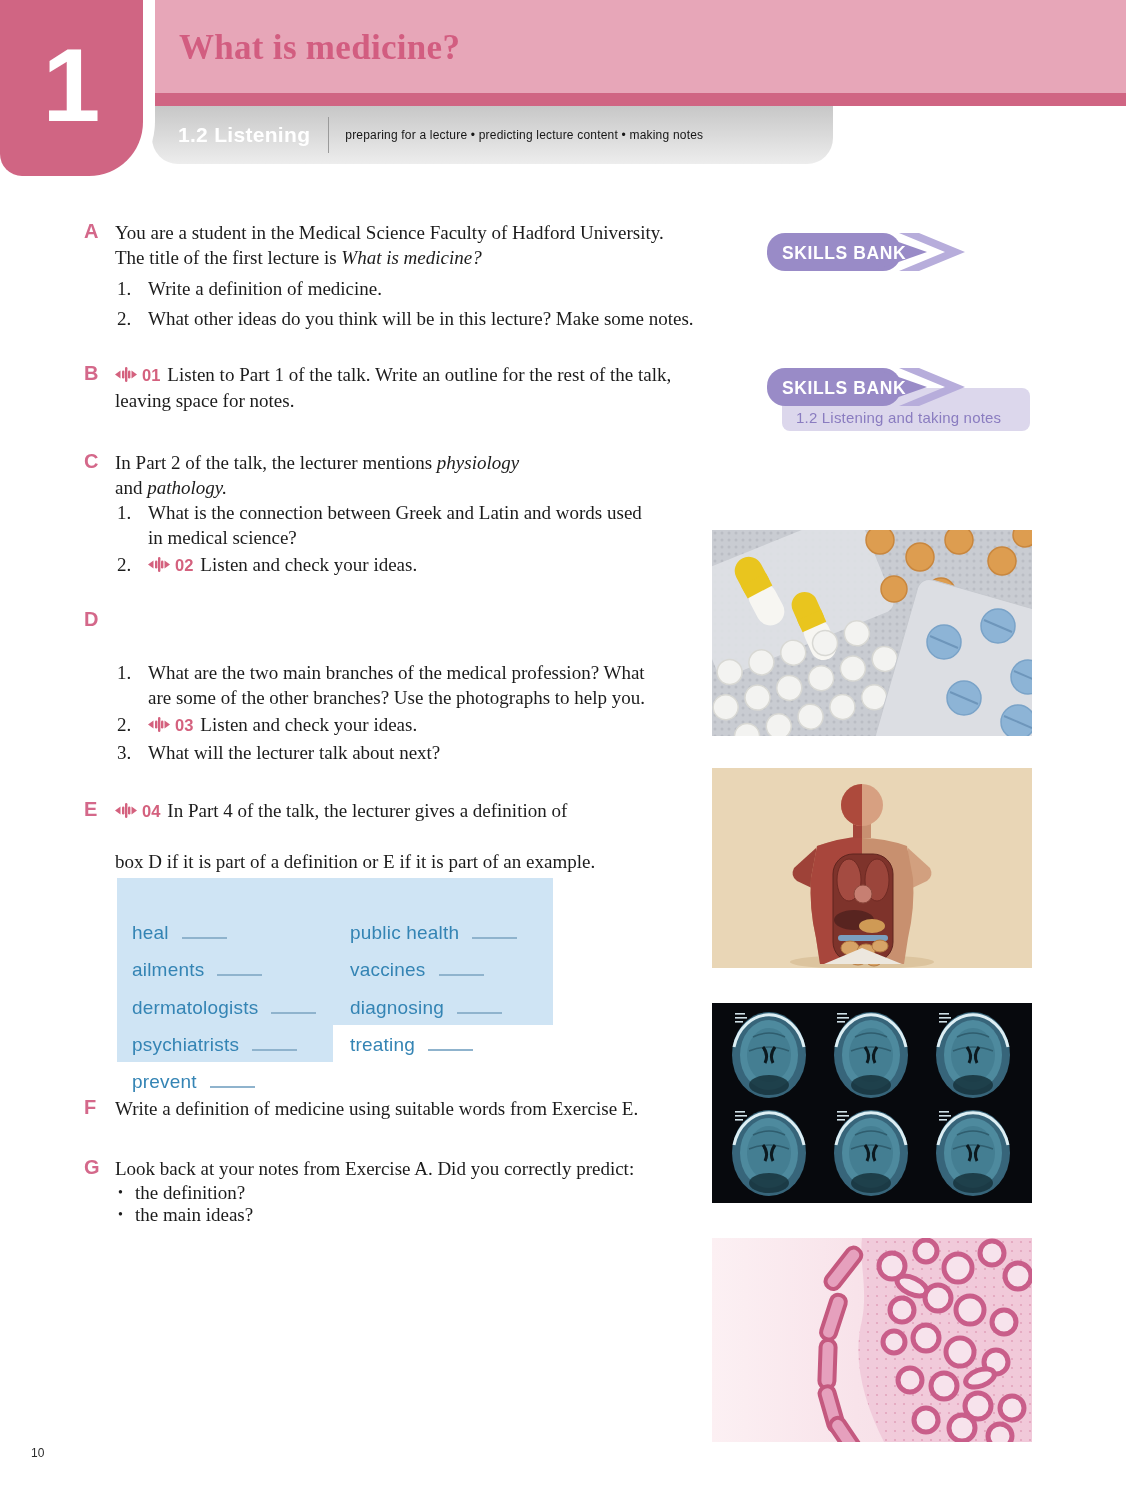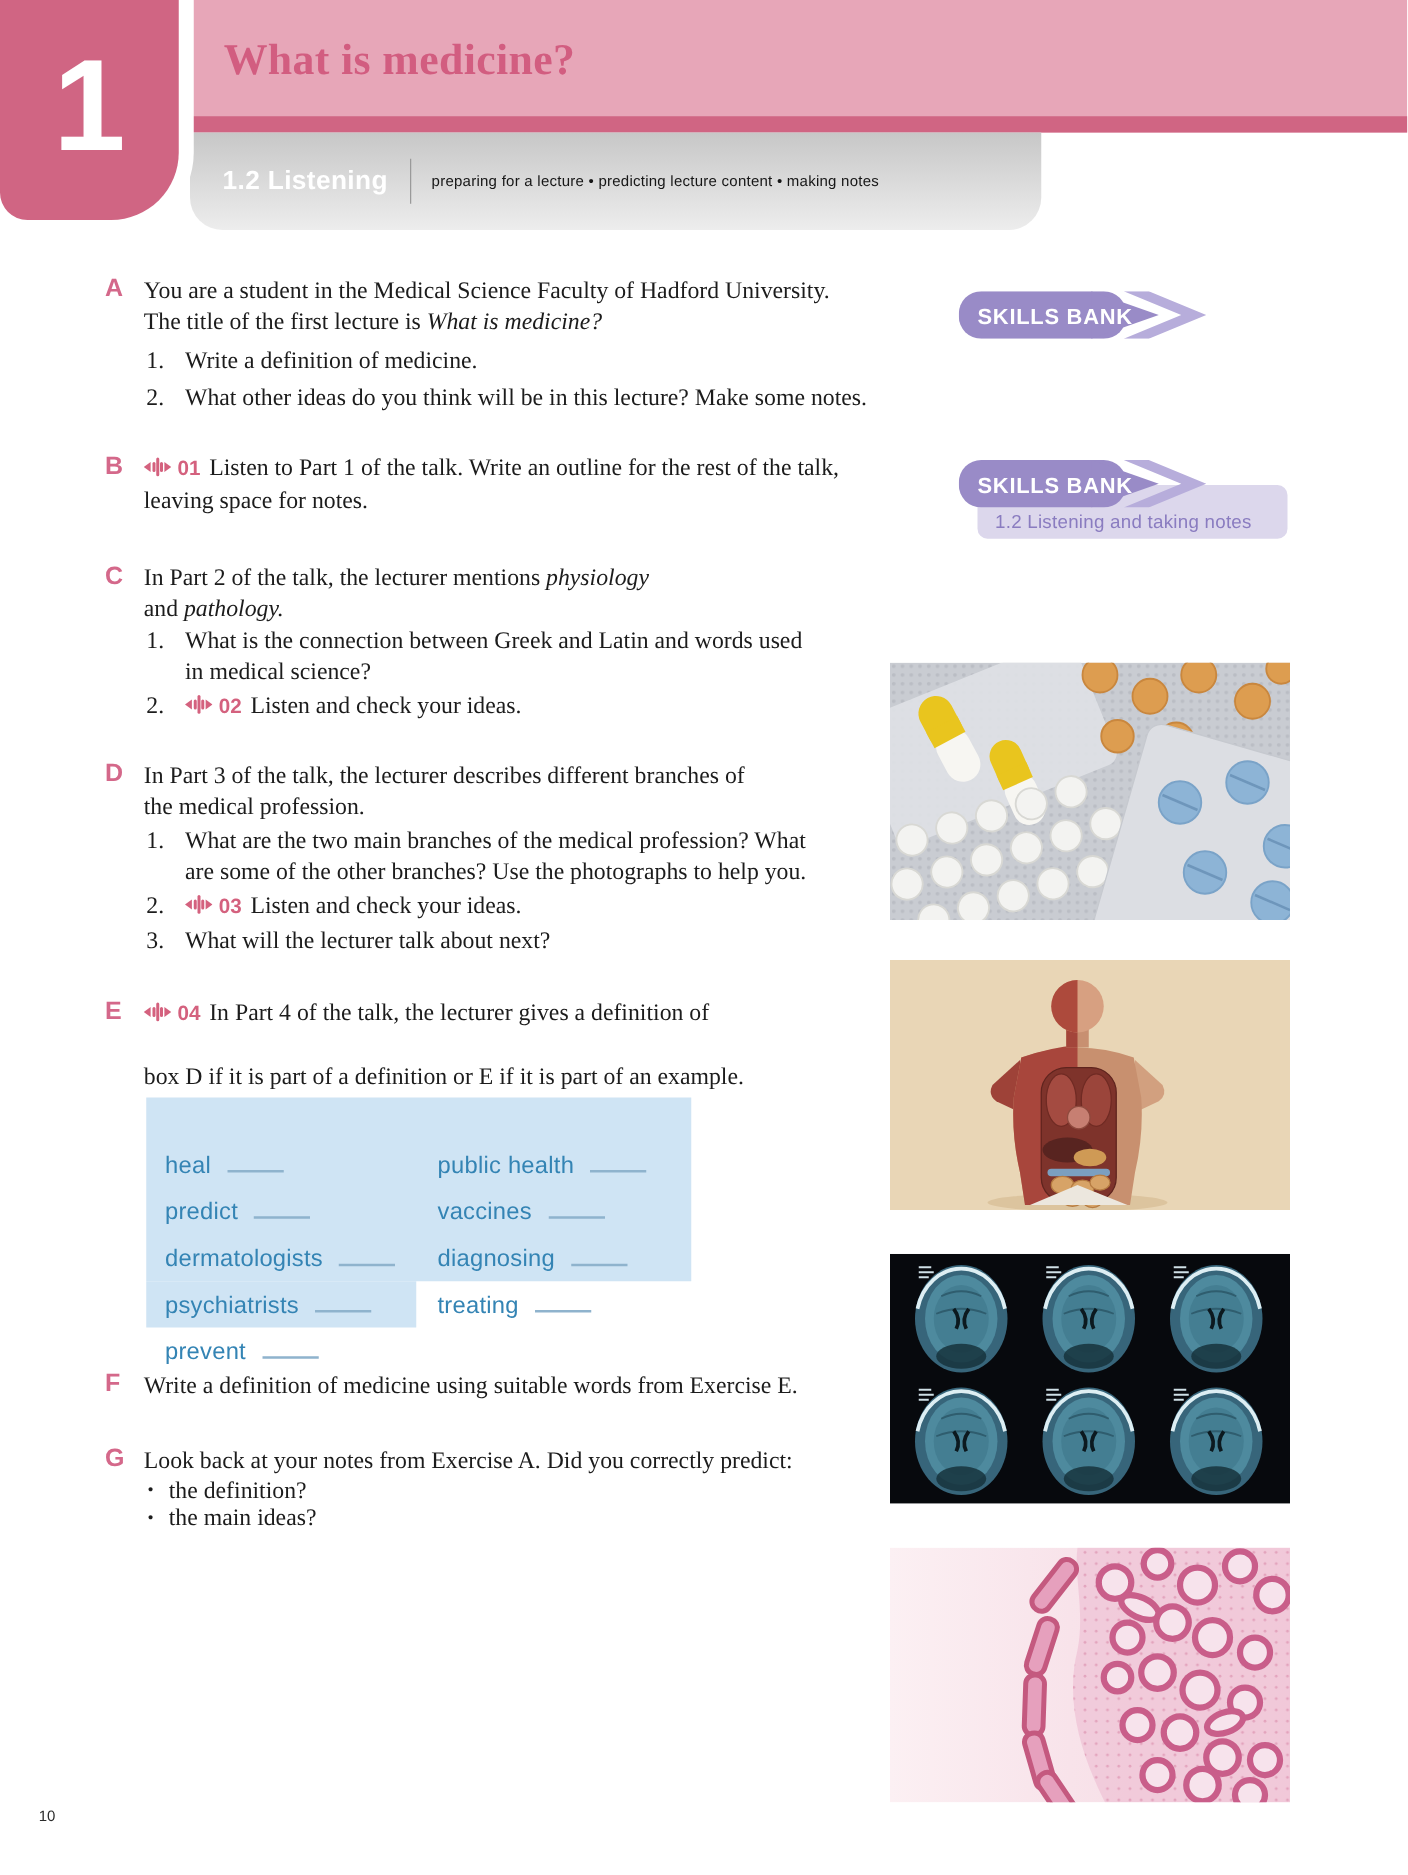--- a/index.html
+++ b/index.html
@@ -4,21 +4,21 @@
 <style>
   html,body{margin:0;padding:0;background:#fff;}
   .page{position:relative;width:1126px;height:1500px;background:#fff;overflow:hidden;
         font-family:"Liberation Serif",serif;color:#1c1c1c;}
 
   
   .band-pink{position:absolute;left:152px;top:0;width:974px;height:93px;
              background:#e7a6b8;border-bottom:13px solid #d06583;}
   .unit-title{position:absolute;left:179px;top:28px;font-size:35px;font-weight:bold;
               color:#d25d80;letter-spacing:.3px;}
-  .band-gray{position:absolute;left:152px;top:106px;width:681px;height:78px;
+  .band-gray{position:absolute;left:152px;top:106px;width:681px;height:58px;
              background:linear-gradient(180deg,#c7c7c7,#ededed);
              border-radius:0 0 26px 26px;display:flex;align-items:center;
              padding-left:26px;box-sizing:border-box;
              font-family:"Liberation Sans",sans-serif;}
   .section-code{color:#fff;font-weight:bold;font-size:21px;letter-spacing:.3px;}
   .band-divider{width:1px;height:36px;background:#9a9a9a;margin:0 16px 0 18px;}
   .section-skills{font-size:12px;color:#161616;letter-spacing:.2px;}
   .unit-badge{position:absolute;left:0;top:0;width:143px;height:176px;background:#d06583;
               border-radius:0 0 54px 22px;box-shadow:0 0 0 12px #fff;
               display:flex;align-items:center;justify-content:center;
@@ -144,24 +144,20 @@
           <polygon points="0,8.5 5.5,4.5 5.5,12.5"></polygon>
           <rect x="7" y="4.5" width="2.4" height="8" rx="1.2"></rect>
           <rect x="10" y="1" width="2.4" height="15" rx="1.2"></rect>
           <rect x="13" y="4.5" width="2.4" height="8" rx="1.2"></rect>
           <polygon points="22,8.5 16.5,4.5 16.5,12.5"></polygon>
         </g>
     </svg><span class="track">02</span><span>Listen and check your ideas.</span>
   </div>
 
   <div class="letter" style="top:608px">D</div>
-  <div class="ex bold" style="top:608px">
-    <span>In Part 3 of the talk, the lecturer describes different branches of</span><br>
-    <span>the medical profession.</span>
-  </div>
   <div class="item" style="top:660px">
     <span class="num">1.</span>
     <span>What are the two main branches of the medical profession? What</span><br>
     <span>are some of the other branches? Use the photographs to help you.</span>
   </div>
   <div class="item" style="top:712px">
     <span class="num">2.</span>
     <svg class="audio" width="22" height="17" viewBox="0 0 22 17">
       <g fill="#d4617e">
           <polygon points="0,8.5 5.5,4.5 5.5,12.5"></polygon>
@@ -188,21 +184,21 @@
           <polygon points="22,8.5 16.5,4.5 16.5,12.5"></polygon>
         </g>
     </svg><span class="track">04</span><span class="bold">In Part 4 of the talk, the lecturer gives a definition of</span><br>
     <br>
     <span class="bold">box D if it is part of a definition or E if it is part of an example.</span>
   </div>
 
   <div class="wb-main"></div>
   <div class="wb-ext"></div>
   <div class="wb-word" style="left:132px;top:884px"><span>heal</span><span class="blank"></span></div>
-  <div class="wb-word" style="left:132px;top:921px"><span>predict</span><span class="blank"></span></div>
+  <div class="wb-word" style="left:132px;top:921px"><span>ailments</span><span class="blank"></span></div>
   <div class="wb-word" style="left:132px;top:959px"><span>dermatologists</span><span class="blank"></span></div>
   <div class="wb-word" style="left:132px;top:996px"><span>psychiatrists</span><span class="blank"></span></div>
   <div class="wb-word" style="left:132px;top:1033px"><span>prevent</span><span class="blank"></span></div>
   <div class="wb-word" style="left:350px;top:884px"><span>public health</span><span class="blank"></span></div>
   <div class="wb-word" style="left:350px;top:921px"><span>vaccines</span><span class="blank"></span></div>
   <div class="wb-word" style="left:350px;top:959px"><span>diagnosing</span><span class="blank"></span></div>
   <div class="wb-word" style="left:350px;top:996px"><span>treating</span><span class="blank"></span></div>
 
   <div class="letter" style="top:1096px">F</div>
   <div class="ex bold" style="top:1096px">

